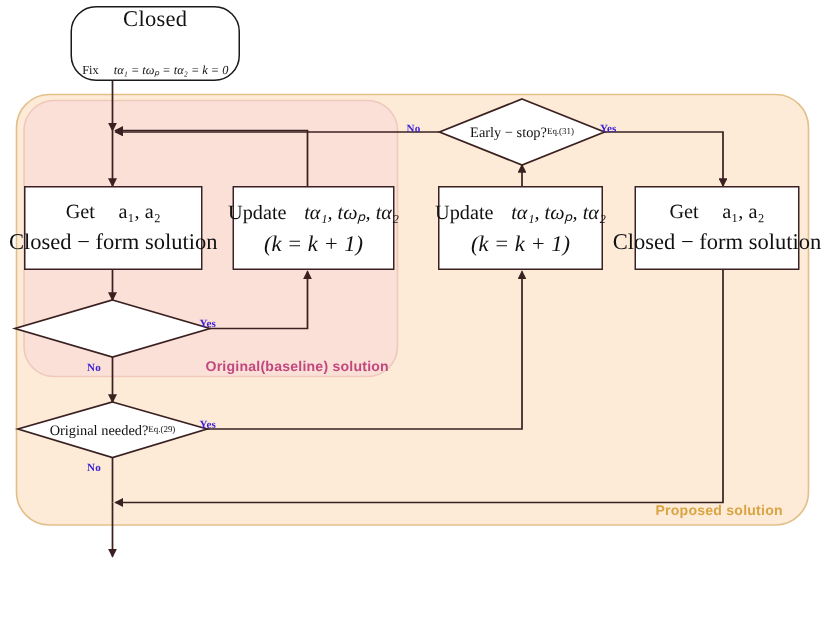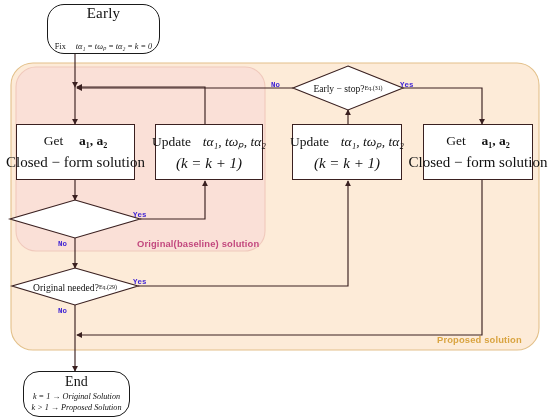--- a/index.html
+++ b/index.html
@@ -57,37 +57,37 @@
   .proc-title {
     font-size: 13.5px;
     white-space: nowrap;
   }
   .proc-sub {
     font-size: 15px;
     margin-top: 5px;
     white-space: nowrap;
   }
   .bold-vec {
-    font-weight: bold;
+    font-weight: normal;
     font-family: "Liberation Serif", serif;
   }
   .diamond-label {
     position: absolute;
     display: flex;
     align-items: center;
     justify-content: center;
     font-size: 9.6px;
     color: #111111;
     white-space: nowrap;
     pointer-events: none;
     text-align: right;
   }
   .branch-label {
     position: absolute;
-    font-family: Liberation Mono, monospace;
+    font-family: Liberation Serif, serif;
     font-size: 7.4px;
     font-weight: bold;
     color: #3b1fd4;
     letter-spacing: 0.1px;
   }
   .region-label {
     position: absolute;
     font-family: "Liberation Sans", sans-serif;
     font-size: 9.4px;
     font-weight: bold;
@@ -146,21 +146,21 @@
 
       <path d="M 348 66 L 403 88 L 348 110 L 293 88 Z" fill="#FFFFFF"></path>
 
       <path d="M 75 200 L 140 219 L 75 238 L 10 219 Z" fill="#FFFFFF"></path>
 
       <path d="M 75 268 L 138 286 L 75 305 L 12 286 Z" fill="#FFFFFF"></path>
     </g>
   </svg>
 
   <div class="node terminal" style="left:47px; top:4px; width:113px; height:50px;">
-    <div class="title-line">Early</div>
+    <div class="title-line">Closed</div>
     <div class="sub-line">
       <span>Fix</span>
       <span style="display:inline-block; width:6px;"></span>
       <span class="mathvar">tα₁ = tωₚ = tα₂ = k = 0</span>
     </div>
   </div>
 
   <div class="node proc" style="left:16px; top:124px; width:119px; height:56px;">
     <div class="proc-title">
       <span>Get</span>
@@ -211,19 +211,14 @@
   <div class="branch-label" style="left:271px; top:81px;">No</div>
   <div class="branch-label" style="left:400px; top:81px;">Yes</div>
   <div class="branch-label" style="left:133px; top:211px;">Yes</div>
   <div class="branch-label" style="left:58px; top:240px;">No</div>
   <div class="branch-label" style="left:133px; top:278px;">Yes</div>
   <div class="branch-label" style="left:58px; top:307px;">No</div>
 
   <div class="region-label" style="left:437px; top:334px; color:#D9A441;">Proposed solution</div>
   <div class="region-label" style="left:137px; top:238px; color:#C2477E;">Original(baseline) solution</div>
 
-  <div class="node terminal" style="left:23px; top:371px; width:107px; height:46px; border-radius:16px;">
-    <div class="title-line" style="font-size:14px;">End</div>
-    <div class="sub-line tight mathvar">k = 1 →   Original Solution</div>
-    <div class="sub-line tight mathvar" style="margin-top:1px;">k &gt; 1 →   Proposed Solution</div>
-  </div>
 
 </div>
 
 </body></html>

